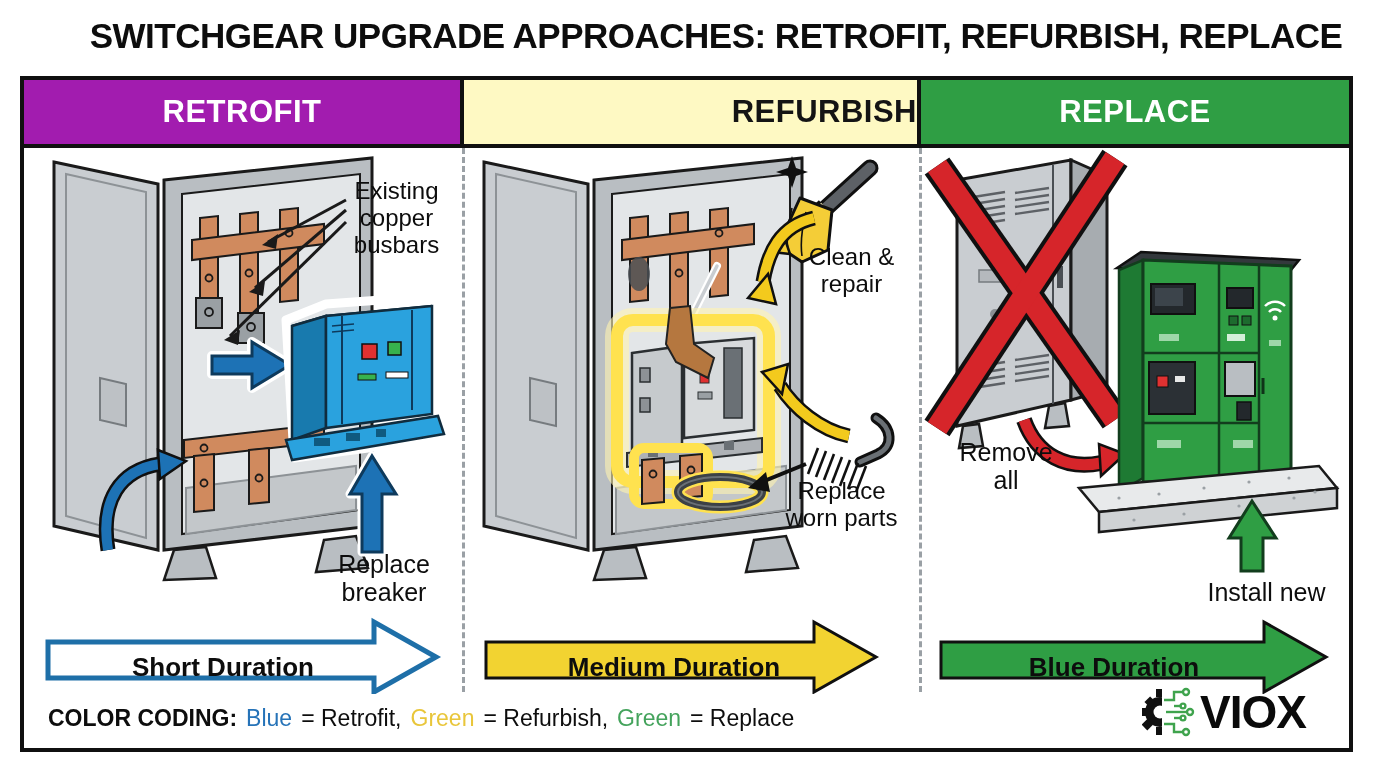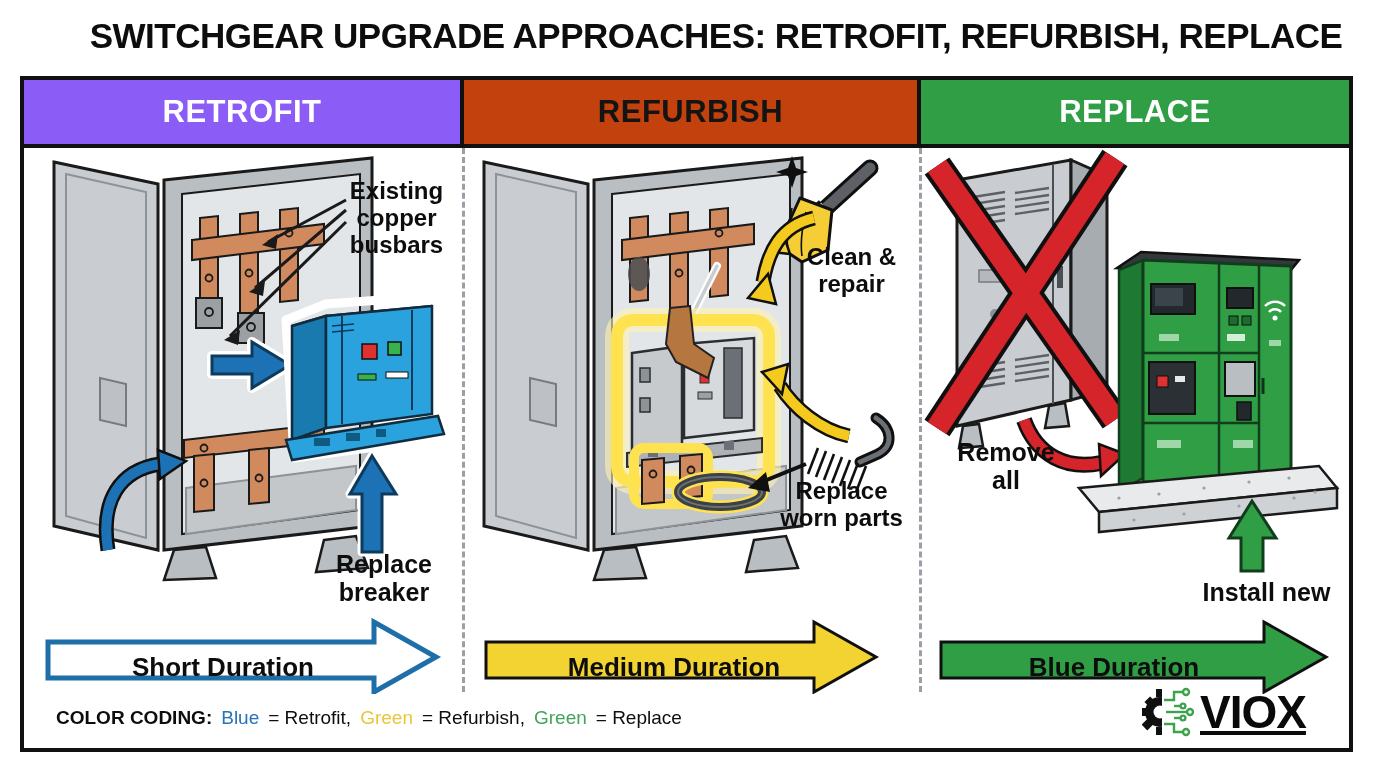--- a/index.html
+++ b/index.html
@@ -11,42 +11,42 @@
             border:4px solid #101010;box-sizing:border-box;background:#fff;}
   .header-row{display:flex;height:64px;border-bottom:4px solid #101010;}
   .hcell{box-sizing:border-box;height:64px;line-height:64px;text-align:center;
          font-size:31px;font-weight:800;letter-spacing:0.5px;}
   .hcell.c1{width:440px;border-right:4px solid #101010;}
   .hcell.c2{width:457px;border-right:4px solid #101010;}
   .hcell.c3{width:428px;}
   .divider{position:absolute;top:68px;height:544px;width:0;
            border-left:3px dashed #9aa0a5;}
   .illus{position:absolute;top:68px;height:546px;}
-  .label{position:absolute;font-weight:700;text-align:center;
+  .label{position:absolute;font-weight:400;text-align:center;
          white-space:pre-line;line-height:1.12;color:#0d0d0d;}
   .duration-label{position:absolute;top:572px;height:30px;line-height:30px;
          font-size:26px;font-weight:800;text-align:center;color:#0d0d0d;}
   .legend{position:absolute;left:24px;top:620px;height:36px;line-height:36px;
-          font-size:19px;display:flex;gap:9px;align-items:baseline;margin-left:8px;}
+          font-size:23px;display:flex;gap:9px;align-items:baseline;}
   .legend .prefix{font-weight:800;}
   .legend span{white-space:nowrap;}
   .logo{position:absolute;left:1118px;top:602px;height:60px;display:flex;
         align-items:center;gap:4px;}
-  .logo .logo-text{font-size:46px;font-weight:900;letter-spacing:-1px;color:#0a0a0a;text-decoration:underline;}
+  .logo .logo-text{font-size:46px;font-weight:900;letter-spacing:-1px;color:#0a0a0a;}
 </style>
 </head>
 <body>
 
 <div class="title">SWITCHGEAR UPGRADE APPROACHES: RETROFIT, REFURBISH, REPLACE</div>
 
 <div class="main-box">
 
   <div class="header-row">
-    <div class="hcell c1" style="color: rgb(255, 255, 255); background-color: #8b5cf6;">RETROFIT</div>
-    <div class="hcell c2" style="color: rgb(20, 20, 20); background-color: #c2410c;">REFURBISH</div>
+    <div class="hcell c1" style="color: rgb(255, 255, 255); background-color: #a21caf;">RETROFIT</div>
+    <div class="hcell c2" style="color: rgb(20, 20, 20); background-color: #fef9c3; text-align: right;">REFURBISH</div>
     <div class="hcell c3" style="color: rgb(255, 255, 255); background-color: rgb(47, 158, 68);">REPLACE</div>
   </div>
 
   <div class="divider" style="left:438px"></div>
   <div class="divider" style="left:895px"></div>
 
   <svg class="illus" style="left:0" width="438" height="546" viewBox="0 0 438 546">
 
     <g>
       <polygon points="30,14 134,36 134,402 30,378" fill="#c9cdd1" stroke="#1a1a1a" stroke-width="3"></polygon>

